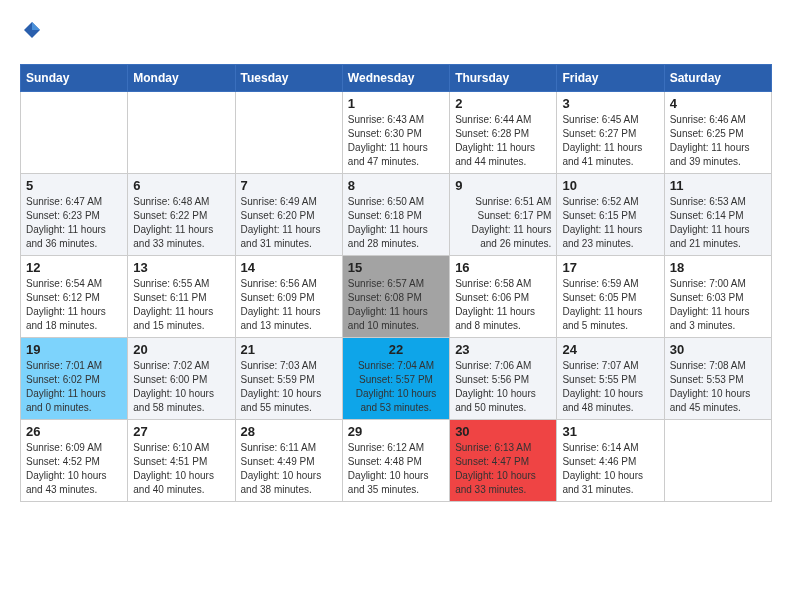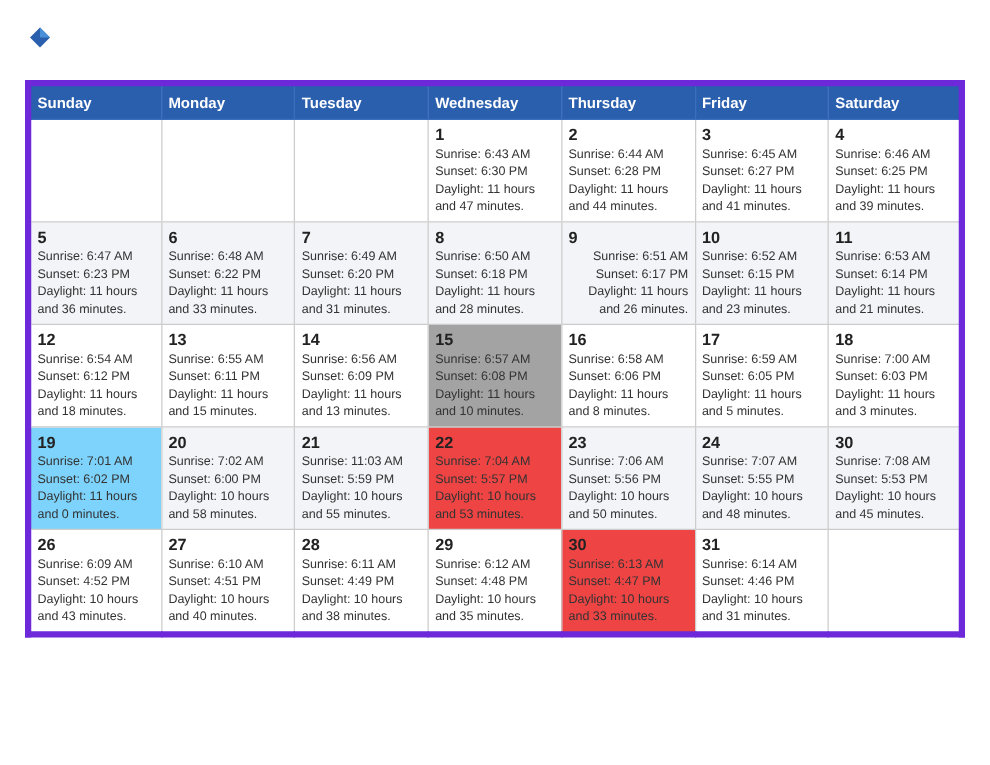--- a/index.html
+++ b/index.html
@@ -51,21 +51,21 @@
       font-weight: bold;
       color: #222;
     }
     .subtitle {
       font-size: 14px;
       color: #444;
     }
     .calendar {
       width: 100%;
       border-collapse: collapse;
-      border: 5px solid #6d28d9;
+      border: 1px solid #6d28d9;
       margin-top: 24px;
     }
     .calendar th {
       background: #2a5fad;
       color: #fff;
       font-size: 12px;
       font-weight: bold;
       text-align: left;
       padding: 6px 5px;
       border: 1px solid #3a6fbd;
@@ -282,26 +282,26 @@
           </td>
           <td style="background: rgb(242, 244, 248);">
             <span class="day-number">20</span>
             <div class="day-info" style="white-space: pre-line;">Sunrise: 7:02 AM
 Sunset: 6:00 PM
 Daylight: 10 hours
 and 58 minutes.</div>
           </td>
           <td style="background: rgb(242, 244, 248);">
             <span class="day-number">21</span>
-            <div class="day-info" style="white-space: pre-line;">Sunrise: 11:03 AM
+            <div class="day-info" style="white-space: pre-line;">Sunrise: 7:03 AM
 Sunset: 5:59 PM
 Daylight: 10 hours
 and 55 minutes.</div>
           </td>
-          <td style="background: #ef4444;">
+          <td style="background: #0ea5e9; text-align: center;">
             <span class="day-number">22</span>
             <div class="day-info" style="white-space: pre-line;">Sunrise: 7:04 AM
 Sunset: 5:57 PM
 Daylight: 10 hours
 and 53 minutes.</div>
           </td>
           <td style="background: rgb(242, 244, 248);">
             <span class="day-number">23</span>
             <div class="day-info" style="white-space: pre-line;">Sunrise: 7:06 AM
 Sunset: 5:56 PM

